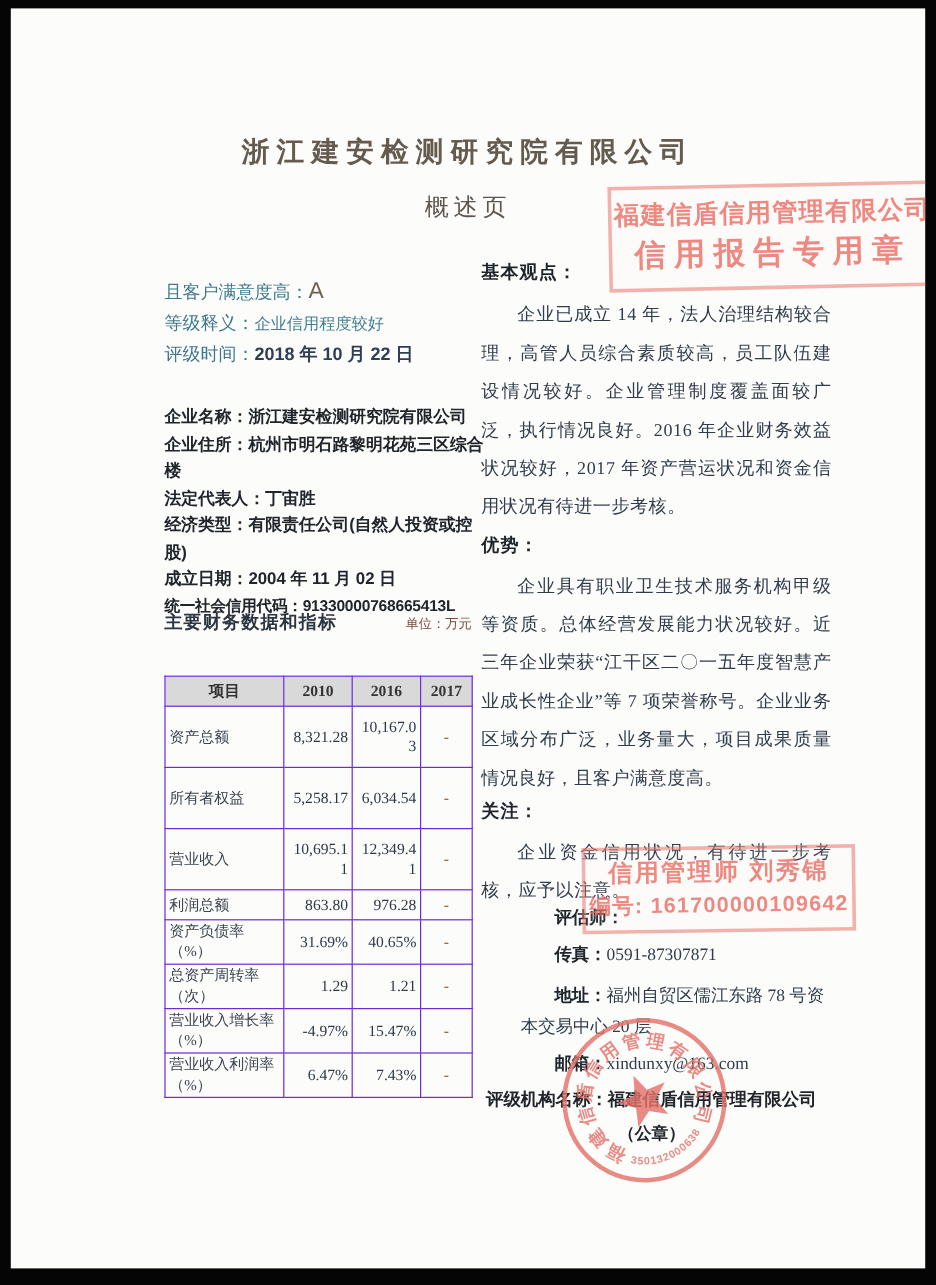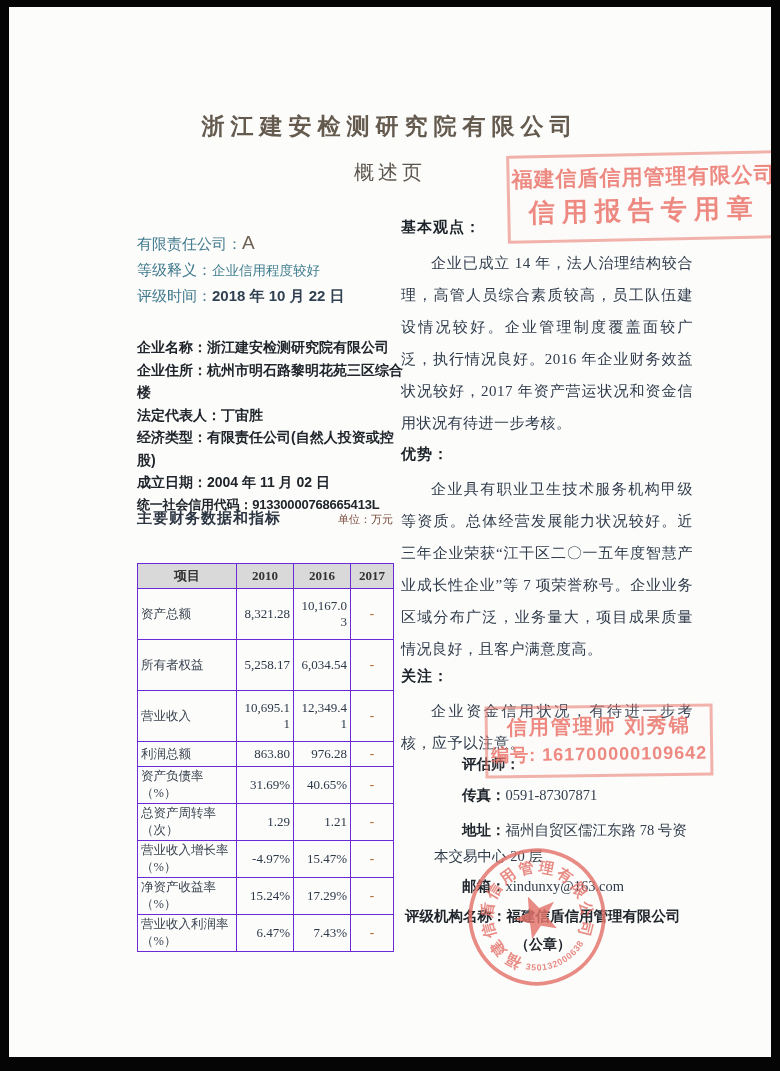--- a/index.html
+++ b/index.html
@@ -105,21 +105,21 @@
 
   <div class="doc-title">浙江建安检测研究院有限公司</div>
   <div class="doc-subtitle">概述页</div>
 
   <div class="stamp-rect stamp-top">
     <div class="l1">福建信盾信用管理有限公司</div>
     <div class="l2">信用报告专用章</div>
   </div>
 
   <div class="rating">
-    <div><span class="lab">有限责任公司：</span><span class="grade">A</span></div>
+    <div><span class="lab">且客户满意度高：</span><span class="grade">A</span></div>
     <div><span class="lab">等级释义：</span><span class="meaning">企业信用程度较好</span></div>
     <div><span class="lab">评级时间：</span><span class="time">2018 年 10 月 22 日</span></div>
   </div>
 
   <div class="company">
     <div class="info-line"><span>企业名称：</span><span>浙江建安检测研究院有限公司</span></div>
     <div class="info-line"><span>企业住所：</span><span>杭州市明石路黎明花苑三区综合楼</span></div>
     <div class="info-line"><span>法定代表人：</span><span>丁宙胜</span></div>
     <div class="info-line"><span>经济类型：</span><span>有限责任公司(自然人投资或控股)</span></div>
     <div class="info-line"><span>成立日期：</span><span>2004 年 11 月 02 日</span></div>
@@ -173,26 +173,20 @@
       <tr class="short">
           <td class="name">总资产周转率（次）</td>
           <td class="num">1.29</td>
           <td class="num">1.21</td>
           <td class="dash">-</td>
         </tr>
       <tr class="short">
           <td class="name">营业收入增长率（%）</td>
           <td class="num">-4.97%</td>
           <td class="num">15.47%</td>
-          <td class="dash">-</td>
-        </tr>
-      <tr class="short">
-          <td class="name">净资产收益率（%）</td>
-          <td class="num">15.24%</td>
-          <td class="num">17.29%</td>
           <td class="dash">-</td>
         </tr>
       <tr class="short">
           <td class="name">营业收入利润率（%）</td>
           <td class="num">6.47%</td>
           <td class="num">7.43%</td>
           <td class="dash">-</td>
         </tr>
     </tbody>
   </table>

